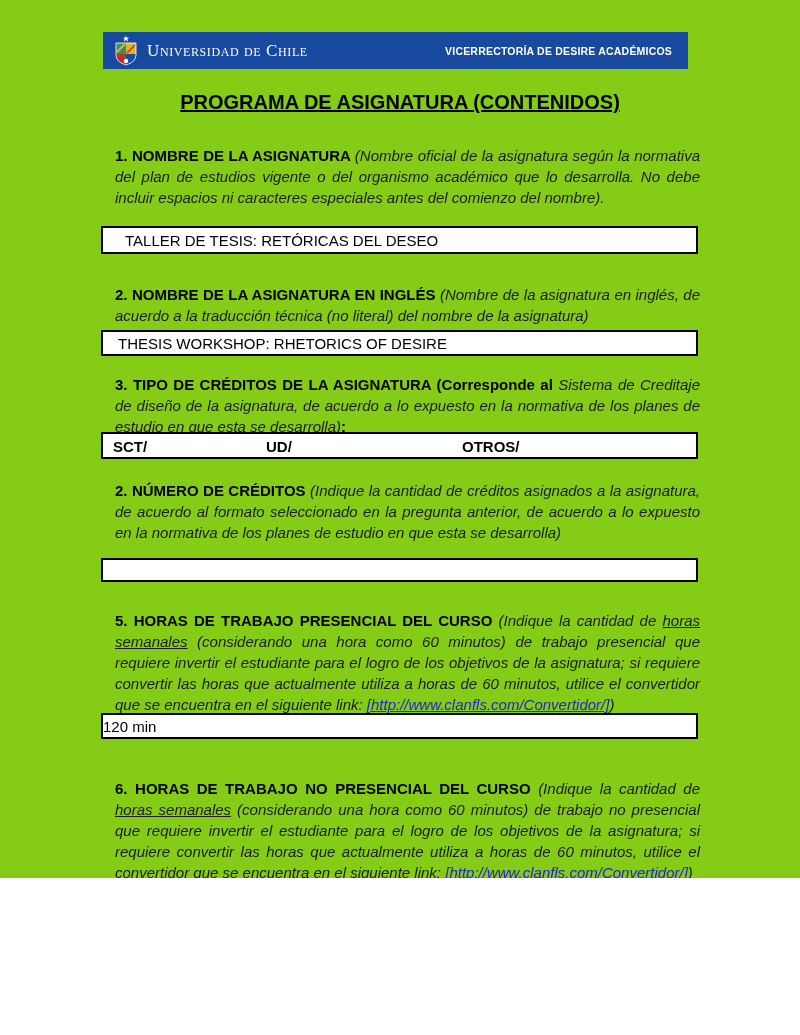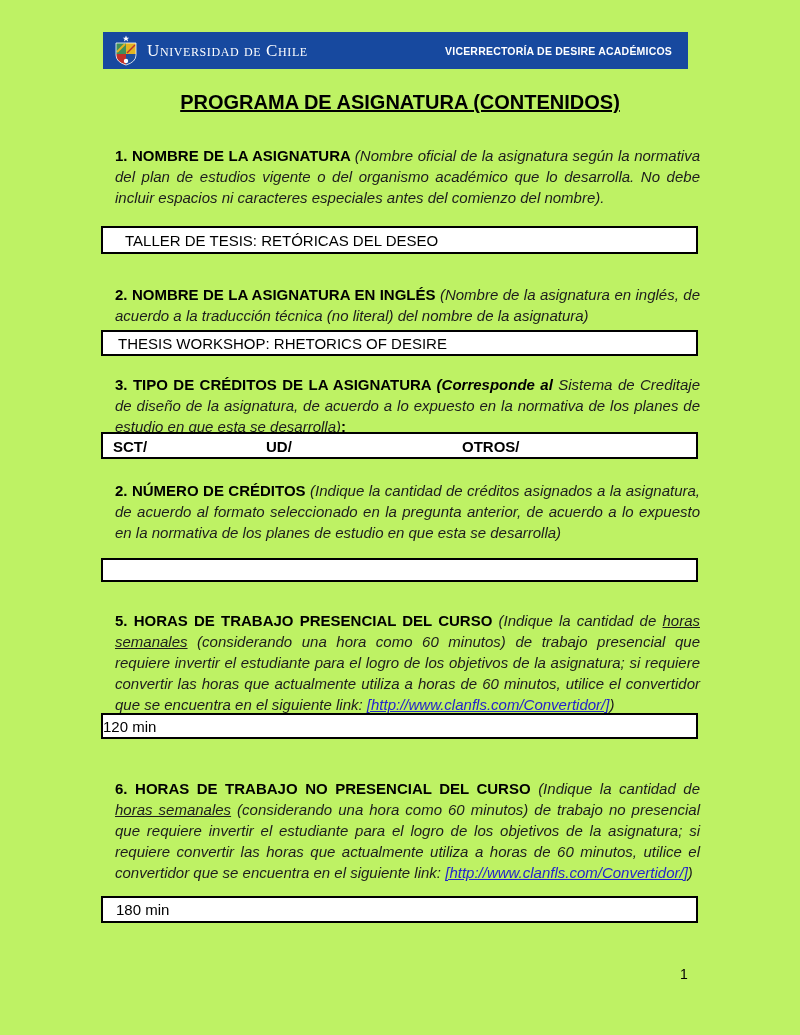--- a/index.html
+++ b/index.html
@@ -1,19 +1,19 @@
 <!DOCTYPE html>
 <html style="--banner-blue: #17499F; --link-blue: #2323CC;"><head>
 <meta charset="utf-8">
 <style>
   html,body{margin:0;padding:0;background:#ffffff;}
   .page{
     position:relative;
-    width:800px;height:1035px;
-    background:#bef264;
+    width:800px;height:878px;
+    background:#84cc16;
     font-family:"Liberation Sans", sans-serif;
     color:#000;
     overflow:hidden;
   }
   
   .banner{
     position:absolute;left:103px;top:32px;width:585px;height:37px;
     background:var(--banner-blue,#17499F);
     display:flex;align-items:center;
   }
@@ -35,21 +35,21 @@
     text-align:center;font-size:20px;font-weight:700;
     text-decoration:underline;
   }
   
   .para{
     position:absolute;left:103px;width:585px;margin:12px;
     font-size:15px;line-height:21px;text-align:justify;
   }
   .r-bold{font-weight:700;}
   .r-italic{font-style:italic;color:#1c1c1c;}
-  .r-bolditalic{font-weight:700;font-style:italic;}
+  .r-bolditalic{font-weight:700;}
   .r-italic-underline{font-style:italic;color:#1c1c1c;text-decoration:underline;}
   .r-link{font-style:italic;color:var(--link-blue,#2323CC);text-decoration:underline;cursor:pointer;}
   
   .answer{
     position:absolute;left:101px;width:597px;box-sizing:border-box;
     border:2px solid #000;background:#fff;
     display:flex;align-items:center;
     font-size:15px;white-space:nowrap;overflow:hidden;
   }
   .fieldbox span{position:absolute;top:50%;transform:translateY(-50%);font-weight:700;}

